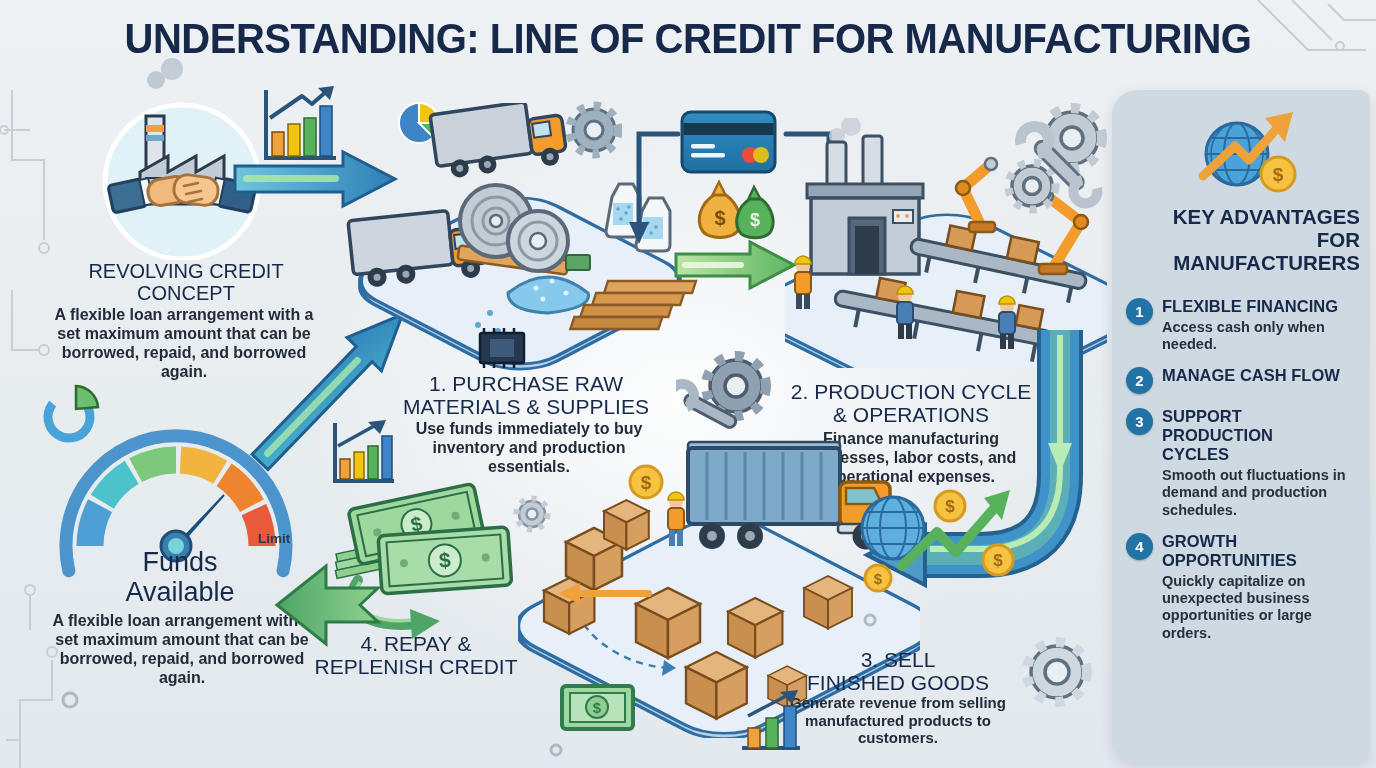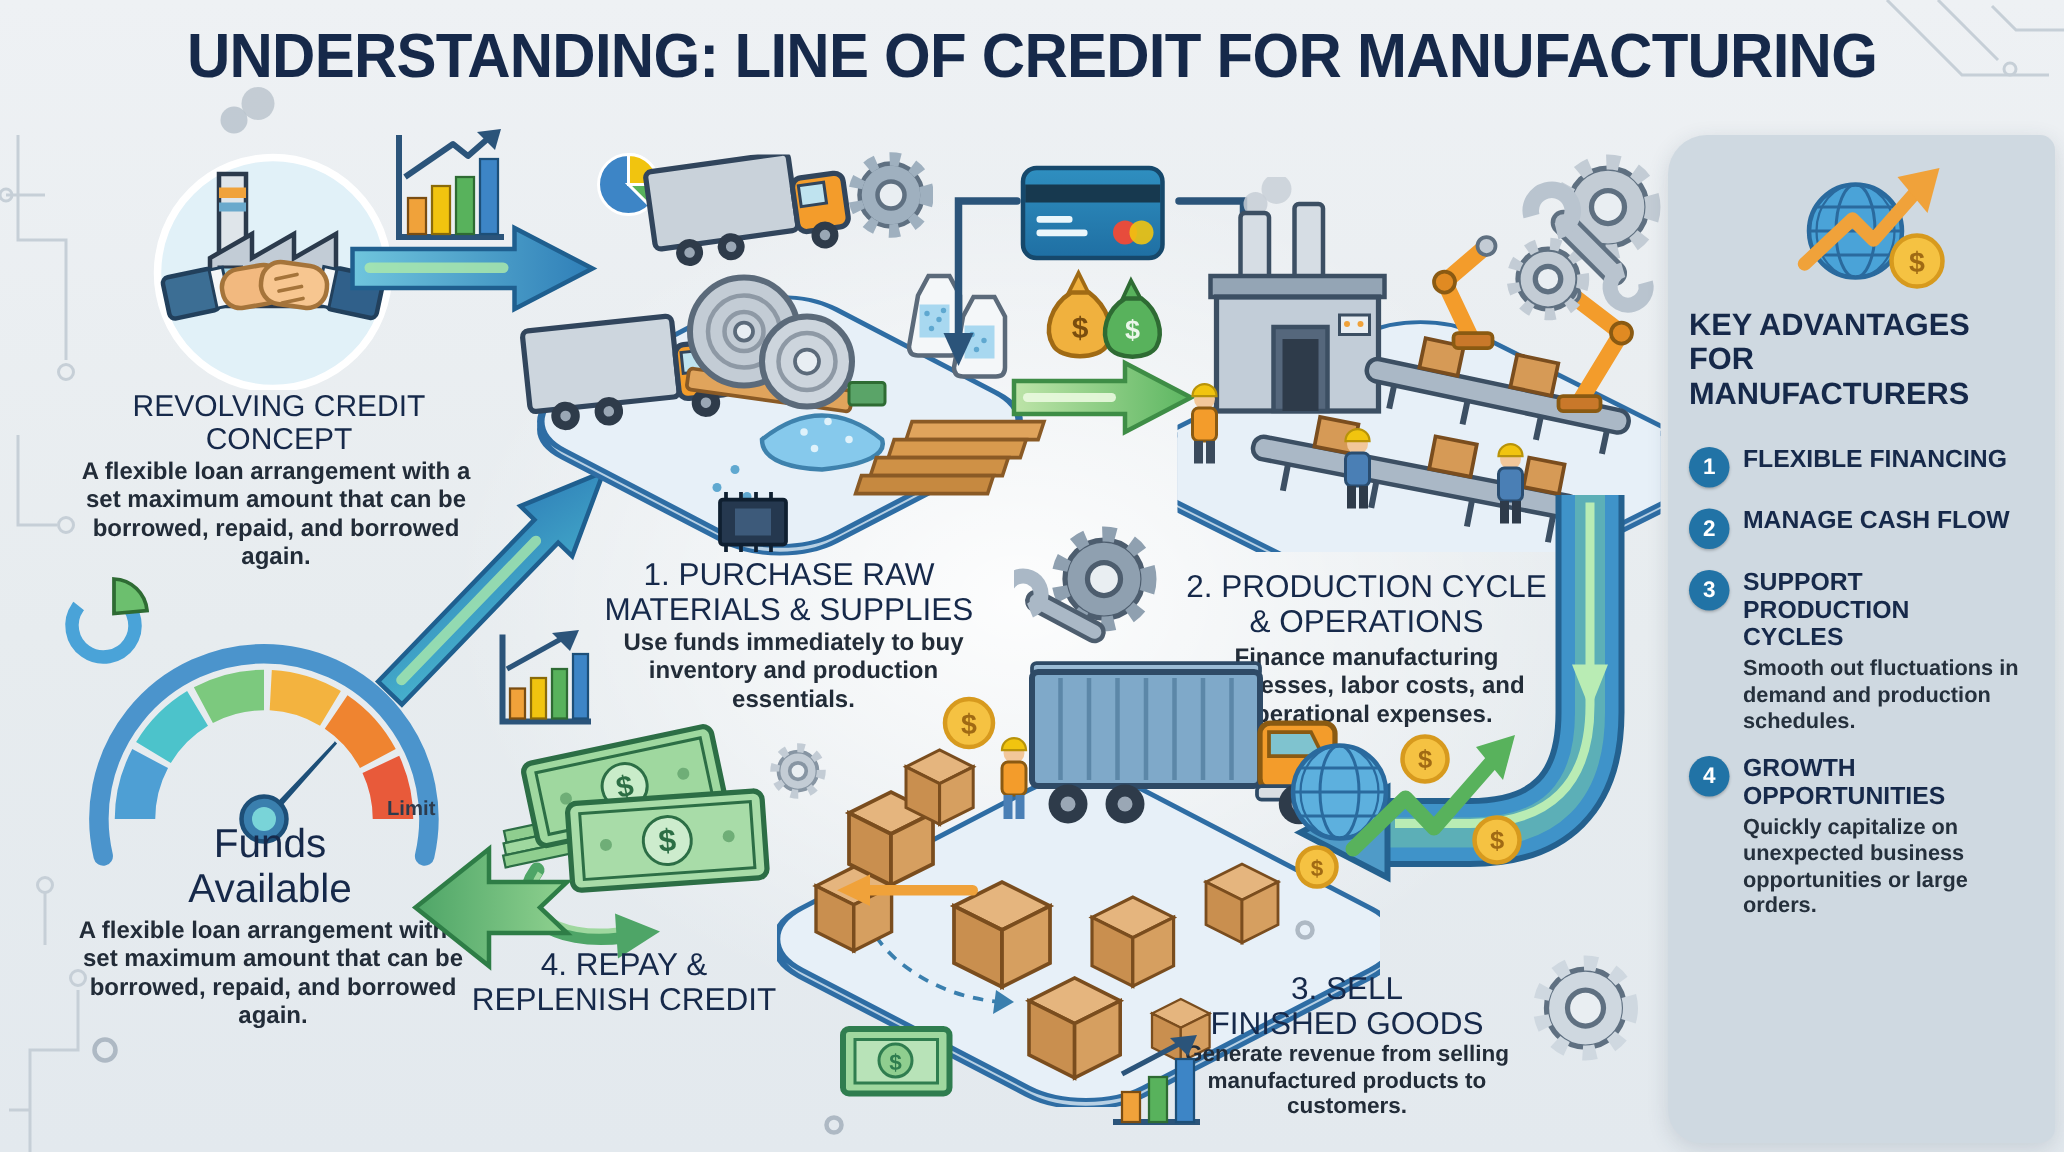--- a/index.html
+++ b/index.html
@@ -10,21 +10,21 @@
   .glow{background:radial-gradient(closest-side,rgba(255,255,255,.9),rgba(255,255,255,0));}
   .title{font-weight:800;color:#16294a;font-size:40px;letter-spacing:-.5px;text-align:center;
          transform:scaleY(1.04);}
   .hd{font-weight:400;color:#16294a;text-align:center;white-space:pre-line;line-height:1.1;}
   .bd{font-weight:600;color:#222c38;text-align:center;line-height:1.18;font-size:16px;}
   .limit{font-weight:700;color:#2c3b4d;font-size:13.5px;margin-left:22px;}
   
   .panel{left:1112px;top:90px;width:258px;height:672px;background:#cfd9e1;
          border-radius:26px 10px 10px 22px;box-shadow:0 4px 14px rgba(40,60,80,.15);
          padding:0 10px 0 14px;box-sizing:border-box;}
-  .panel-head{font-weight:800;color:#16294a;font-size:20.5px;text-align:left;
+  .panel-head{font-weight:800;color:#16294a;font-size:20.5px;text-align:right;
               white-space:pre-line;line-height:1.12;margin:6px 0 22px 0;}
   .adv{display:flex;align-items:flex-start;margin-bottom:13px;}
   .badge{width:27px;height:27px;border-radius:50%;background:#2173a6;color:#fff;
          font-weight:800;font-size:15px;display:flex;align-items:center;justify-content:center;
          margin-right:9px;flex-shrink:0;box-shadow:0 1px 2px rgba(0,0,0,.25);margin-top:1px;}
   .adv-t{font-weight:800;color:#16294a;font-size:16.5px;line-height:1.14;white-space:pre-line;}
   .adv-b{font-weight:600;color:#25303c;font-size:14.5px;line-height:1.2;margin-top:3px;}
   svg{display:block;}
 </style>
 </head>
@@ -622,20 +622,21 @@
       <circle cx="91" cy="68" r="17" fill="#f5c242" stroke="#d79a1e" stroke-width="3"></circle>
       <text x="91" y="75" font-size="19" font-weight="bold" fill="#a06a14" text-anchor="middle">$</text>
     </svg>
     <div class="panel-head">KEY ADVANTAGES
 FOR MANUFACTURERS</div>
 
     <div class="adv">
       <div class="badge">1</div>
       <div>
           <div class="adv-t">FLEXIBLE FINANCING</div>
+           <div class="adv-b">Access cash only when needed.</div>
         </div>
     </div>
     <div class="adv">
       <div class="badge">2</div>
       <div>
           <div class="adv-t">MANAGE CASH FLOW</div>
         </div>
     </div>
     <div class="adv">
       <div class="badge">3</div>

